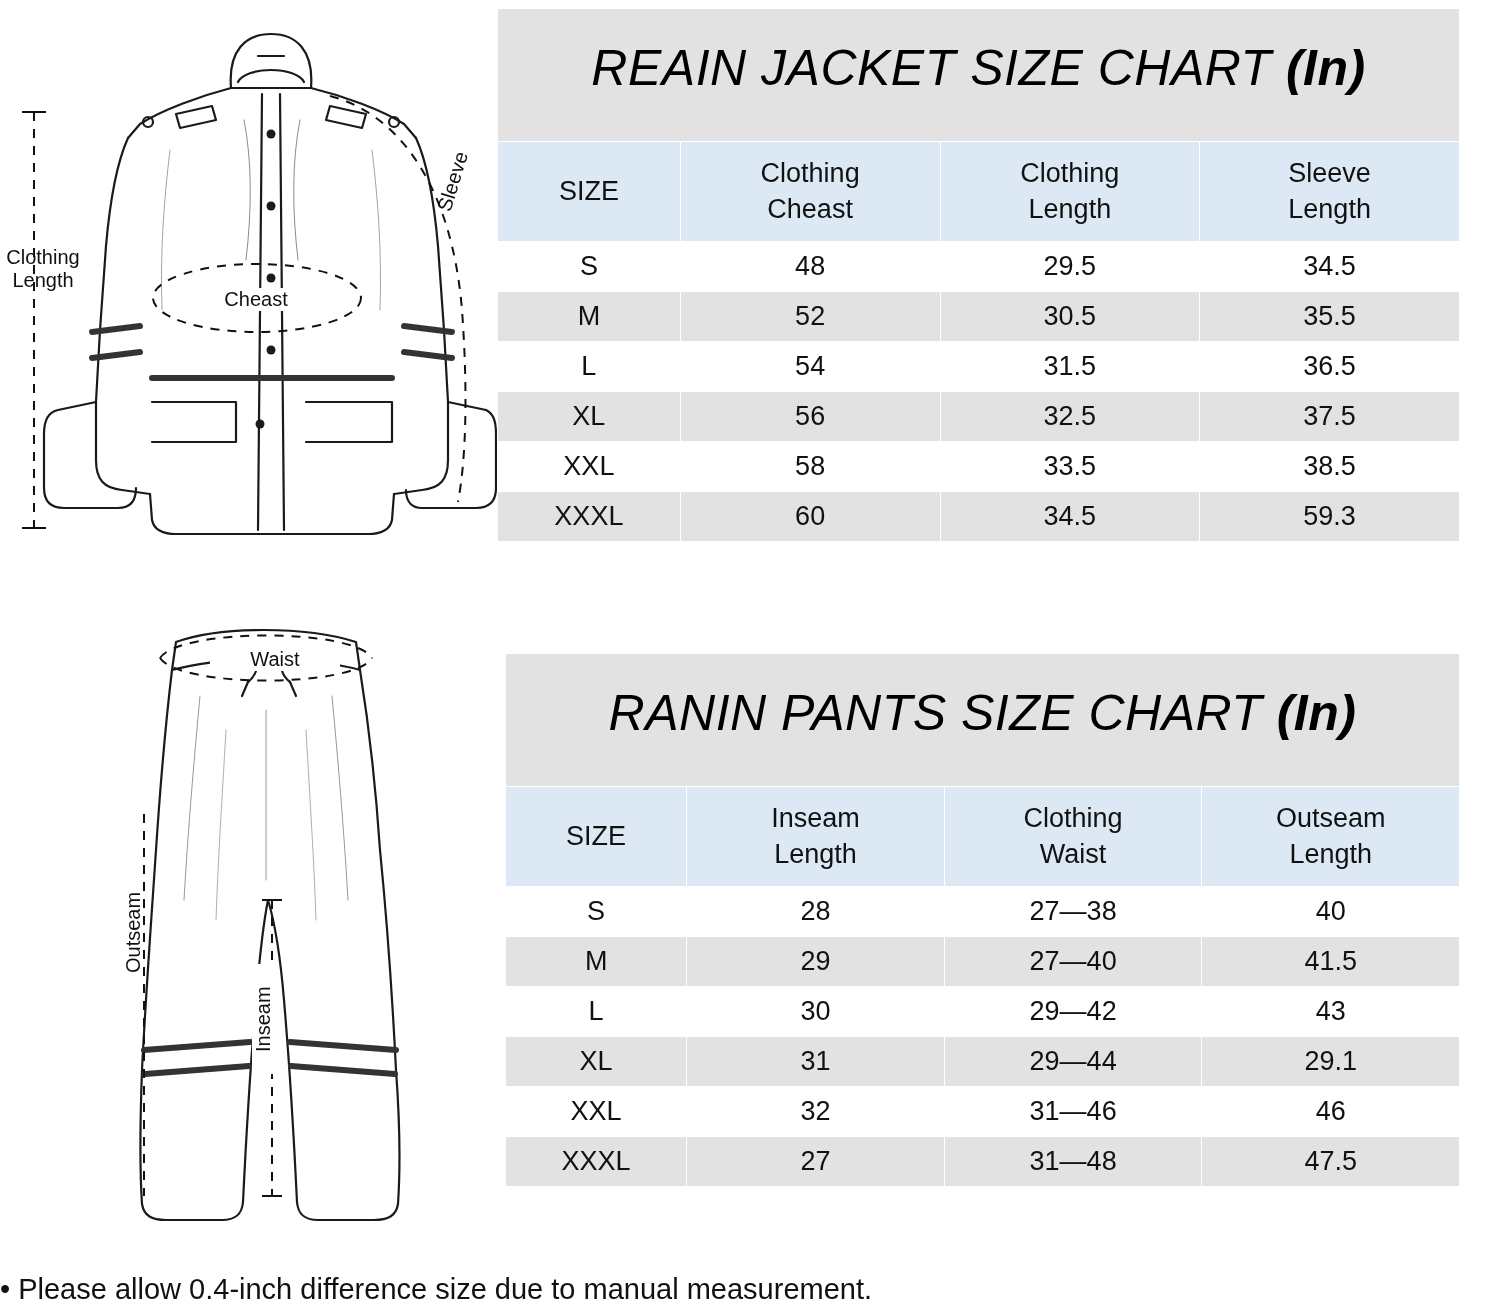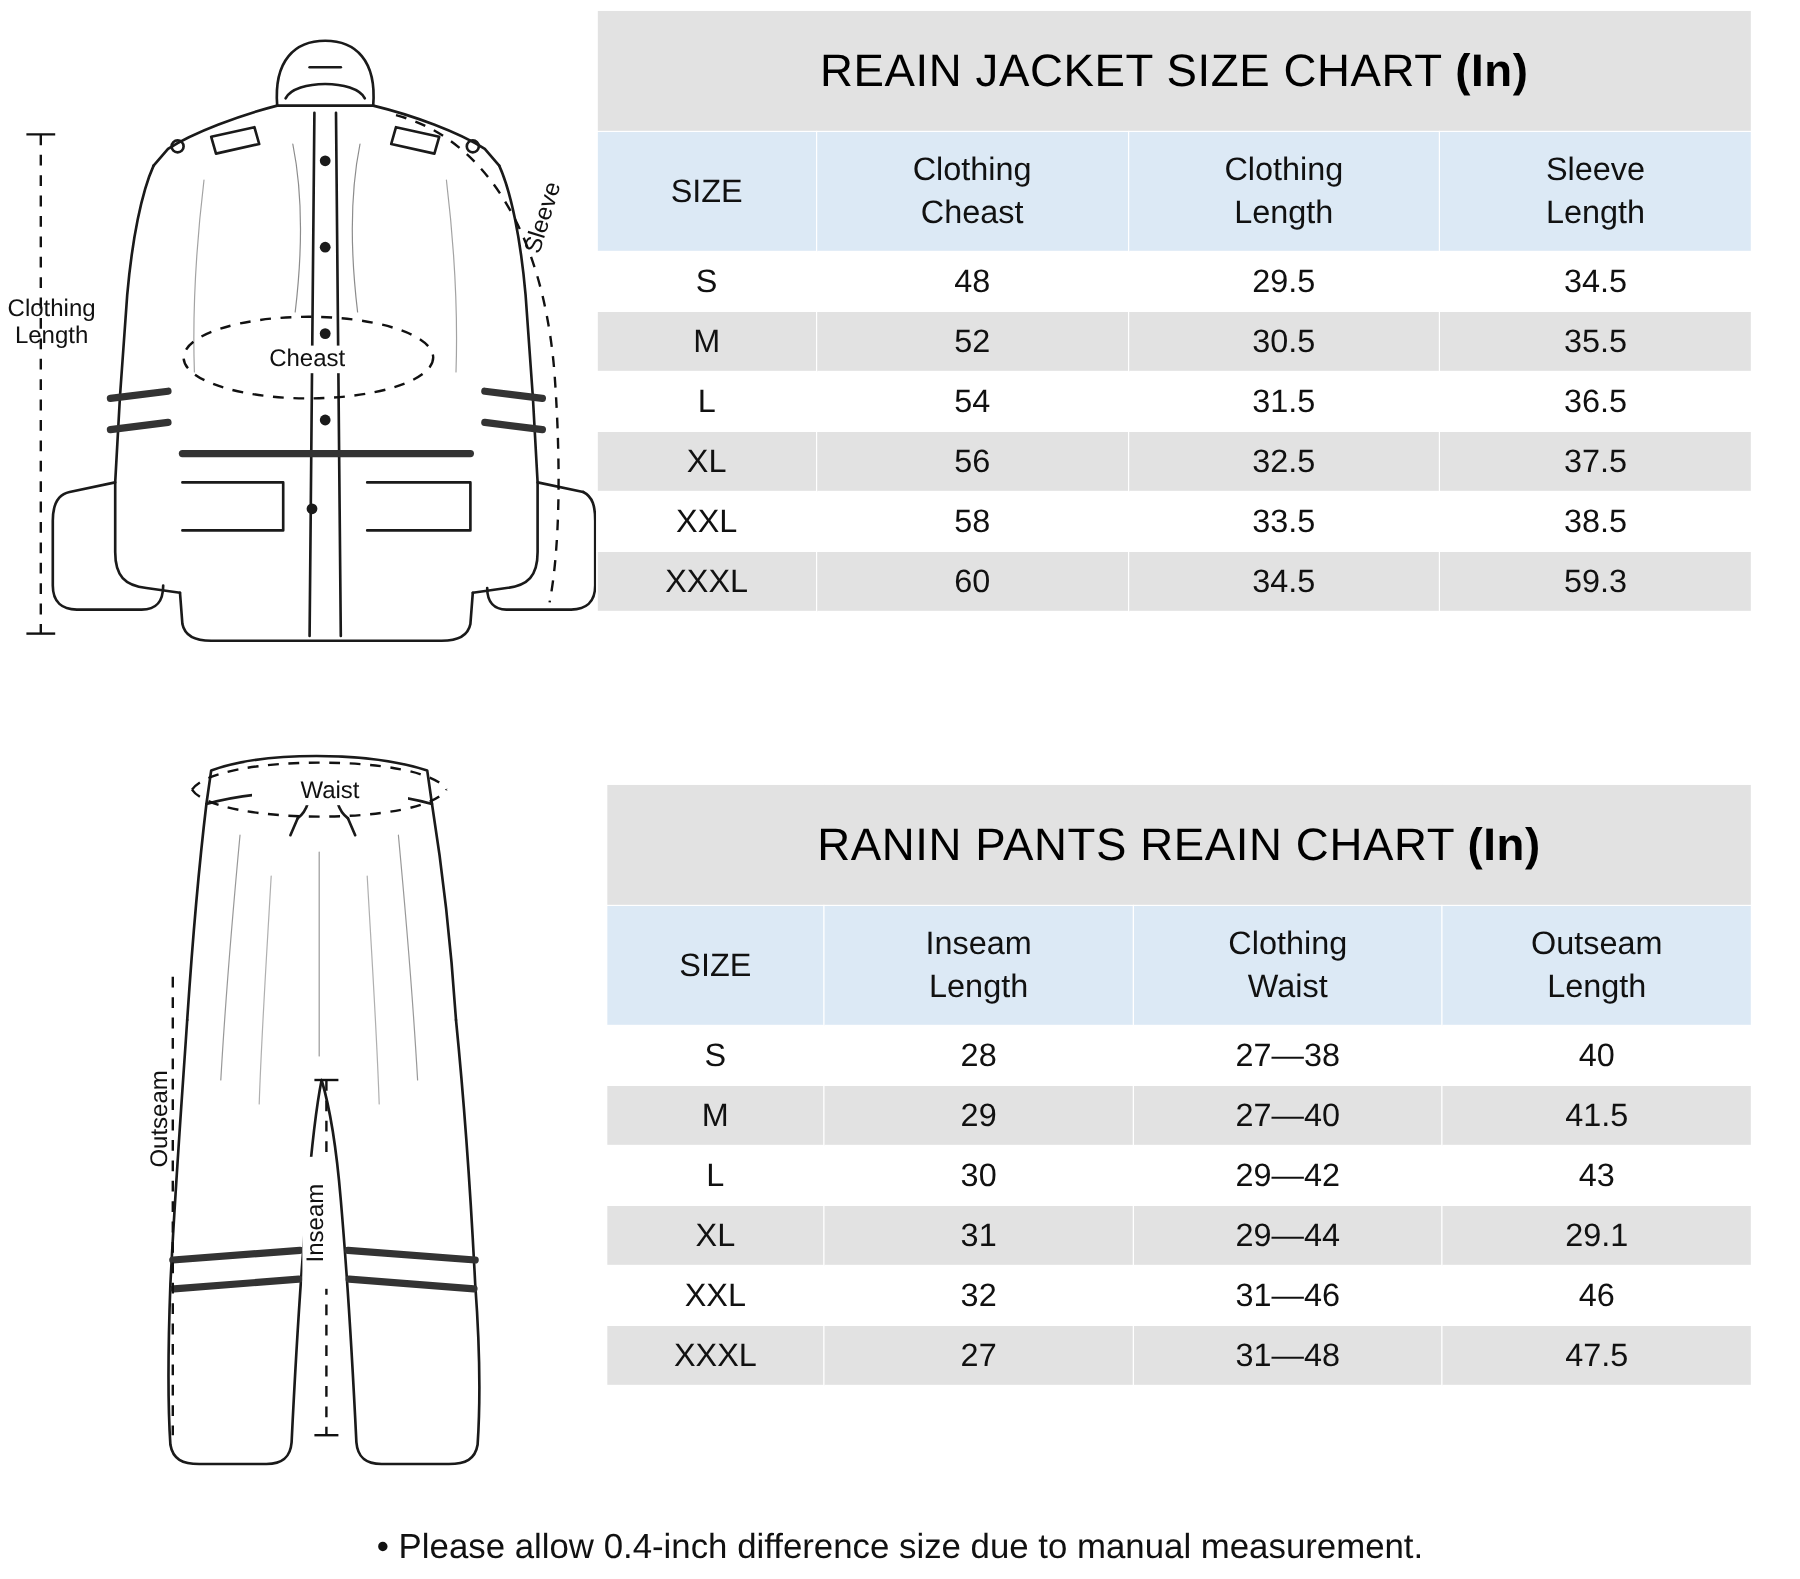--- a/index.html
+++ b/index.html
@@ -27,25 +27,26 @@
     table-layout: fixed;
   }
   table.size-chart td, table.size-chart th {
     border: 1px solid #ffffff;
     text-align: center;
     vertical-align: middle;
     font-weight: normal;
   }
   .chart-title-cell {
     background: #e2e2e2;
-    font-size: 38px;
+    font-size: 50px;
     font-weight: bold;
     letter-spacing: 0.5px;
-    padding: 26px 0 24px 0;
+    padding: 26px 0 40px 0;
     color: #000000;
+    font-style: italic;
   }
   .chart-title-cell .unit {
     font-weight: bold;
   }
   thead td {
     background: #dce9f5;
     font-size: 27px;
     line-height: 1.32;
     padding: 14px 4px;
     color: #111;
@@ -103,21 +104,21 @@
     transform: rotate(-73deg);
     transform-origin: center center;
   }
 
   
   #footnote {
     position: absolute;
     left: 0;
     right: 0;
     bottom: 10px;
-    text-align: center;
+    text-align: left;
     font-size: 29px;
     color: #111;
   }
 </style>
 </head>
 <body>
 
 <div id="jacket-illus" class="illus">
   <svg width="497" height="560" viewBox="0 0 497 560">
     <g fill="none" stroke="#1a1a1a" stroke-width="2.2" stroke-linejoin="round" stroke-linecap="round">
@@ -311,21 +312,21 @@
   <table class="size-chart">
     <colgroup>
       <col class="c-size">
         <col class="c-a">
         <col class="c-b">
         <col class="c-c">
     </colgroup>
     <thead>
       <tr>
         <td class="chart-title-cell" colspan="4">
-          <span>RANIN PANTS REAIN CHART</span>
+          <span>RANIN PANTS SIZE CHART</span>
           <span class="unit">(In)</span>
         </td>
       </tr>
       <tr>
         <td class="size-head"><span>SIZE</span></td>
         <td><span>Inseam</span><br><span>Length</span></td>
         <td><span>Clothing</span><br><span>Waist</span></td>
         <td><span>Outseam</span><br><span>Length</span></td>
       </tr>
     </thead>

